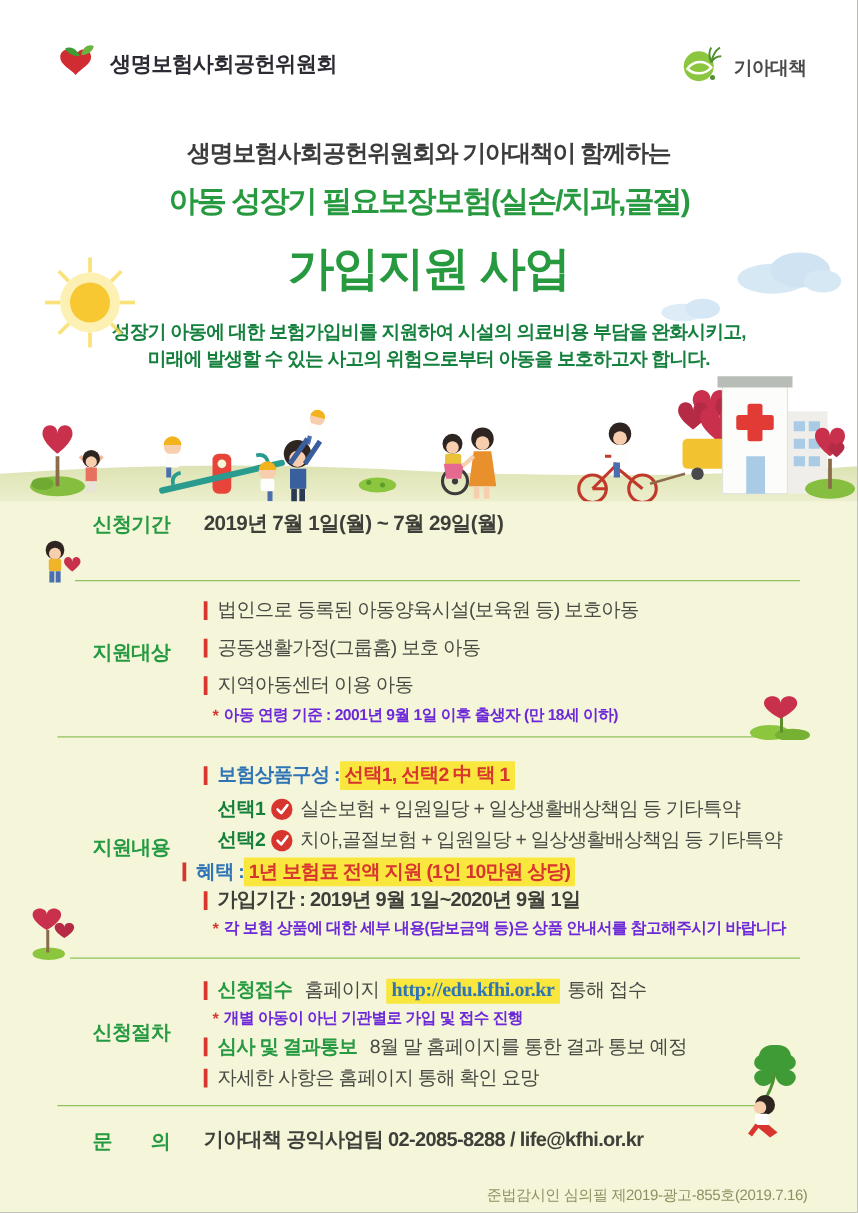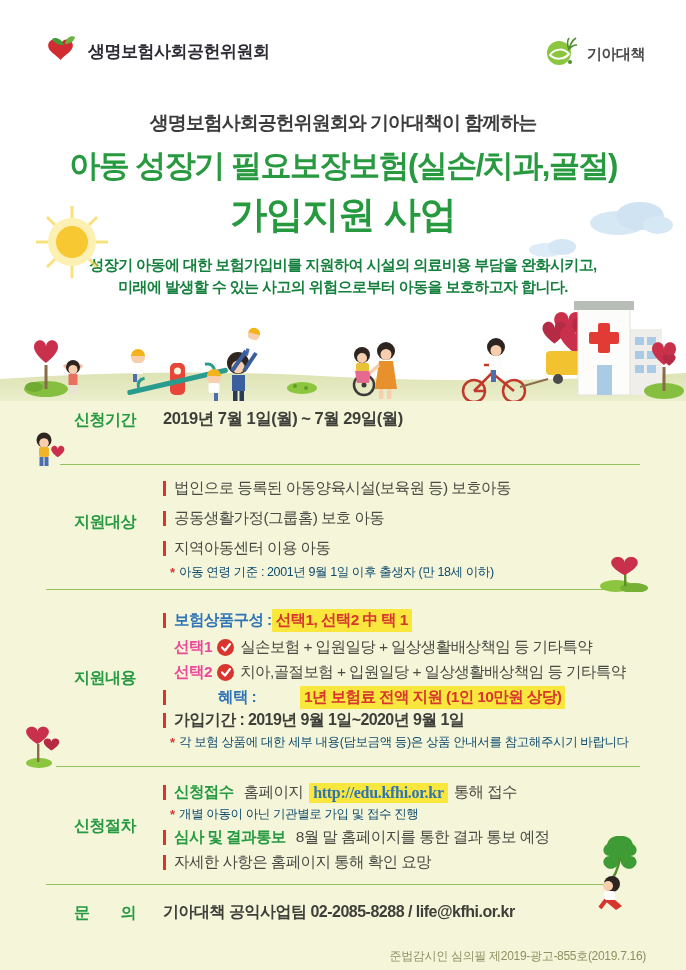--- a/index.html
+++ b/index.html
@@ -9,40 +9,40 @@
     font-family:"Liberation Sans","DejaVu Sans",sans-serif;
     -webkit-font-smoothing:antialiased;
   }
   .abs{position:absolute;}
   
   .logo-row{display:flex;align-items:center;gap:8px;}
   .logo-left-text{font-size:17px;font-weight:bold;color:#2b2b33;letter-spacing:-0.5px;}
   .logo-right-text{font-size:15px;font-weight:bold;color:#4a4a4a;letter-spacing:-0.5px;}
   
   .tagline{width:686px;text-align:center;font-size:19px;font-weight:bold;color:#3c3c3c;letter-spacing:-1px;}
-  .title1{width:686px;text-align:center;font-size:31px;font-weight:800;color:#27993f;letter-spacing:-1.5px;}
+  .title1{width:686px;text-align:center;font-size:24px;font-weight:800;color:#27993f;letter-spacing:-1.5px;}
   .title2{width:686px;text-align:center;font-size:37px;font-weight:800;color:#27993f;letter-spacing:-1px;}
   .subtitle{width:686px;text-align:center;font-size:15px;font-weight:bold;color:#15803d;letter-spacing:-0.6px;}
   
   .content-bg{left:0;top:401px;width:686px;height:569px;background:#f4f5d9;}
   .divider{height:0;border-top:1.5px solid #8fc25c;}
   .sec-label{font-size:16px;font-weight:800;color:#259a41;letter-spacing:-0.5px;white-space:pre;}
   .row-line{display:flex;align-items:center;white-space:nowrap;}
   .bar{display:inline-block;width:3px;height:15px;background:#d8352f;margin-right:8px;flex:none;}
   .txt{font-size:15.5px;color:#4a4a44;letter-spacing:-0.6px;}
   .txt-bold{font-size:16.5px;font-weight:bold;color:#3f3f3a;letter-spacing:-0.5px;}
   .blue-bold{font-size:15.5px;font-weight:bold;color:#2f74b5;letter-spacing:-0.6px;}
   .green-bold{font-size:15.5px;font-weight:bold;color:#259a41;letter-spacing:-0.6px;text-align:right;}
-  .opt-label{font-size:15.5px;font-weight:bold;color:#ec4899;margin-right:5px;letter-spacing:-0.5px;}
+  .opt-label{font-size:15.5px;font-weight:bold;color:#15803d;margin-right:5px;letter-spacing:-0.5px;}
   .hl{background:#f9e73e;padding:1px 4px;border-radius:1px;}
   .hl-red{font-size:15.5px;font-weight:bold;color:#d8352f;letter-spacing:-0.6px;}
   .hl-blue{font-size:16px;font-weight:bold;color:#2f74b5;letter-spacing:-0.3px;font-family:Liberation Serif, serif;}
   .note-line{display:flex;align-items:center;white-space:nowrap;}
   .star{color:#d8352f;font-size:13px;font-weight:bold;margin-right:4px;}
-  .note-txt{font-size:12.5px;font-weight:normal;color:#0c4a6e;letter-spacing:-0.4px;}
+  .note-txt{font-size:12.5px;font-weight:bold;color:#6d28d9;letter-spacing:-0.4px;}
   .check{display:inline-flex;align-items:center;justify-content:center;width:17px;height:17px;border-radius:50%;background:#d8352f;margin:0 6px 0 0;flex:none;}
   .footer-approval{font-size:12px;color:#8f9060;letter-spacing:-0.3px;margin-top:16px;}
   .gap6{display:inline-block;width:10px;}
 </style>
 </head>
 <body>
 
 <div id="poster">
 
   <div class="abs logo-row" style="left:545px;top:37px;">
@@ -305,21 +305,21 @@
   </div>
   <div class="abs row-line" style="left:174px;top:662px;">
     <span class="opt-label">선택2</span>
     <span class="check">
       <svg width="10" height="9" viewBox="0 0 10 9">
           <polyline points="1,4.5 4,7.5 9,1" fill="none" stroke="#ffffff" stroke-width="2.2" stroke-linecap="round" stroke-linejoin="round"></polyline>
         </svg>
     </span>
     <span class="txt">치아,골절보험 + 입원일당 + 일상생활배상책임 등 기타특약</span>
   </div>
-  <div class="abs row-line" style="left:163px;top:686px;gap:44px;">
+  <div class="abs row-line" style="left:146px;top:686px;">
     <span class="bar"></span>
     <span class="blue-bold">혜택 : </span>
     <span class="hl hl-red">1년 보험료 전액 지원 (1인 10만원 상당)</span>
   </div>
   <div class="abs row-line" style="left:163px;top:710px;">
     <span class="bar"></span>
     <span class="txt" style="font-weight:bold;color:#3f3f3a;font-size:16px;">가입기간 : 2019년 9월 1일~2020년 9월 1일</span>
   </div>
   <div class="abs note-line" style="left:170px;top:734px;">
     <span class="star">*</span>

